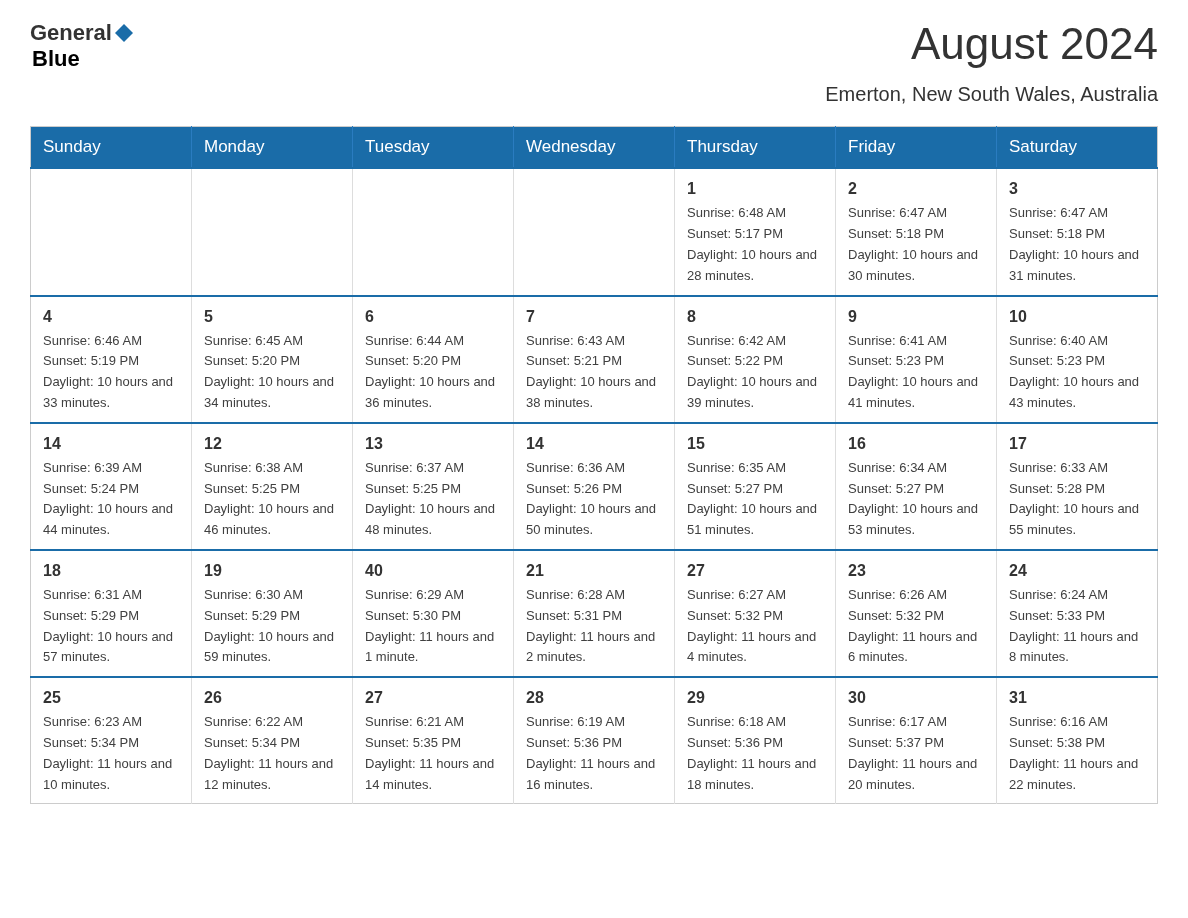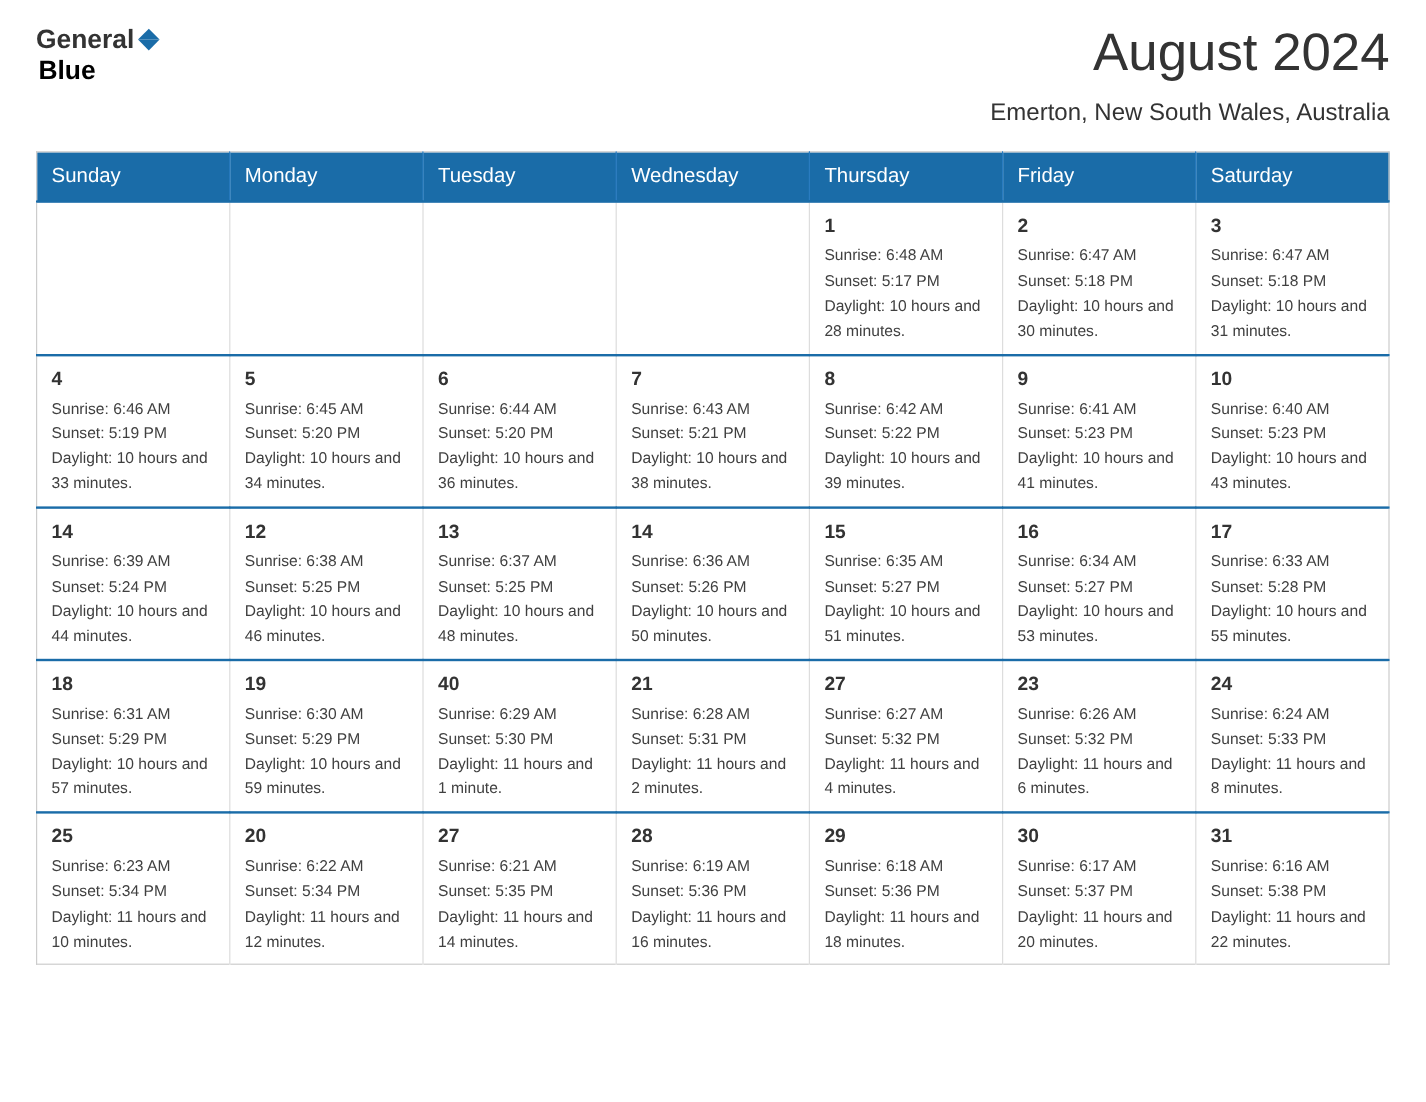--- a/index.html
+++ b/index.html
@@ -243,21 +243,21 @@
           <span class="day-number">24</span>
           <div class="day-info">Sunrise: 6:24 AM<br>Sunset: 5:33 PM<br>Daylight: 11 hours and 8 minutes.</div>
         </td>
       </tr>
       <tr>
         <td>
           <span class="day-number">25</span>
           <div class="day-info">Sunrise: 6:23 AM<br>Sunset: 5:34 PM<br>Daylight: 11 hours and 10 minutes.</div>
         </td>
         <td>
-          <span class="day-number">20</span>
+          <span class="day-number">26</span>
           <div class="day-info">Sunrise: 6:22 AM<br>Sunset: 5:34 PM<br>Daylight: 11 hours and 12 minutes.</div>
         </td>
         <td>
           <span class="day-number">27</span>
           <div class="day-info">Sunrise: 6:21 AM<br>Sunset: 5:35 PM<br>Daylight: 11 hours and 14 minutes.</div>
         </td>
         <td>
           <span class="day-number">28</span>
           <div class="day-info">Sunrise: 6:19 AM<br>Sunset: 5:36 PM<br>Daylight: 11 hours and 16 minutes.</div>
         </td>

